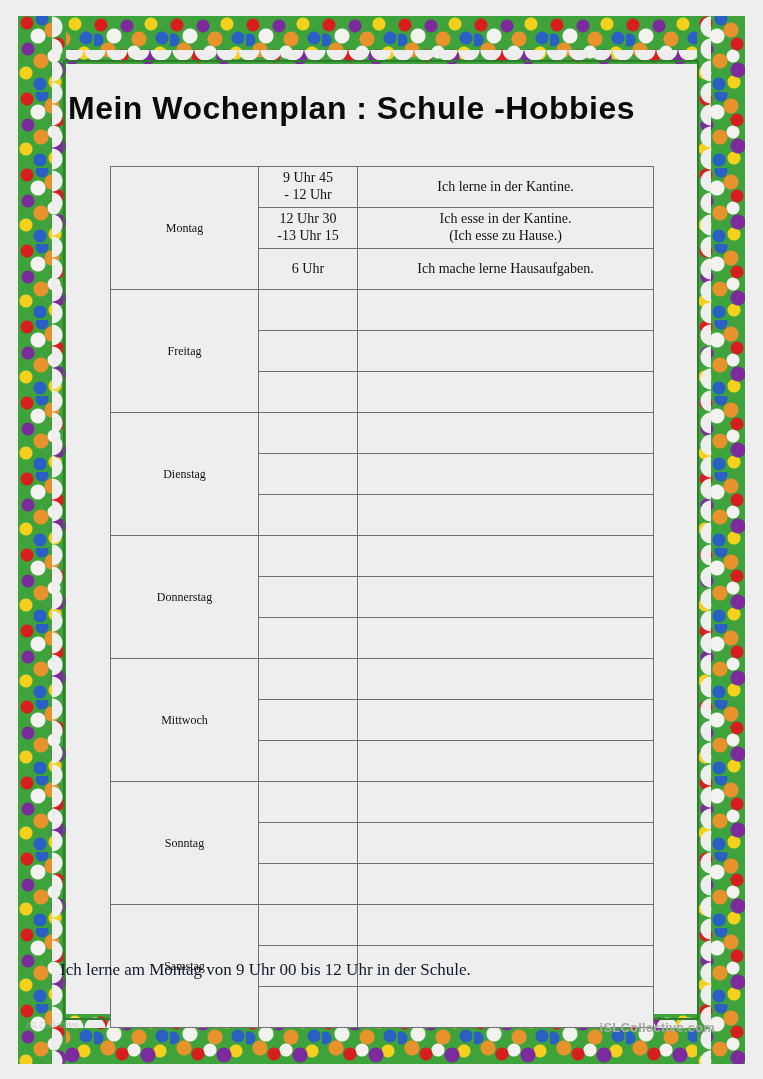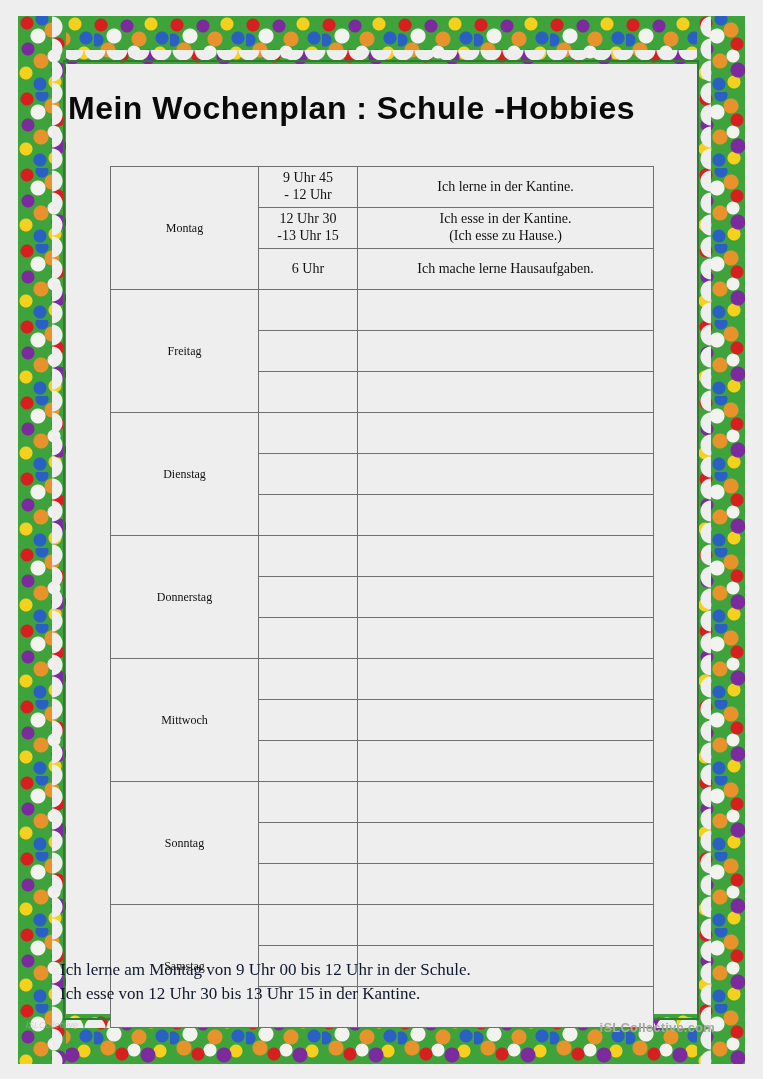--- a/index.html
+++ b/index.html
@@ -316,19 +316,18 @@
         </tr>
         <tr>
           <td class="slot"></td>
           <td class="slot"></td>
         </tr>
       </tbody>
   </table>
 
   <div class="footer-text">
     <div>Ich lerne am Montag von 9 Uhr 00 bis 12 Uhr  in der Schule.</div>
-    <div>Ich esse von 12 Uhr 30 bis 13 Uhr 15 in der Kantine.</div>
   </div>
 
   <div class="watermark-right">iSLCollective.com</div>
   <div class="watermark-left">iSLCollective</div>
 
 </div>
 
 </body></html>

